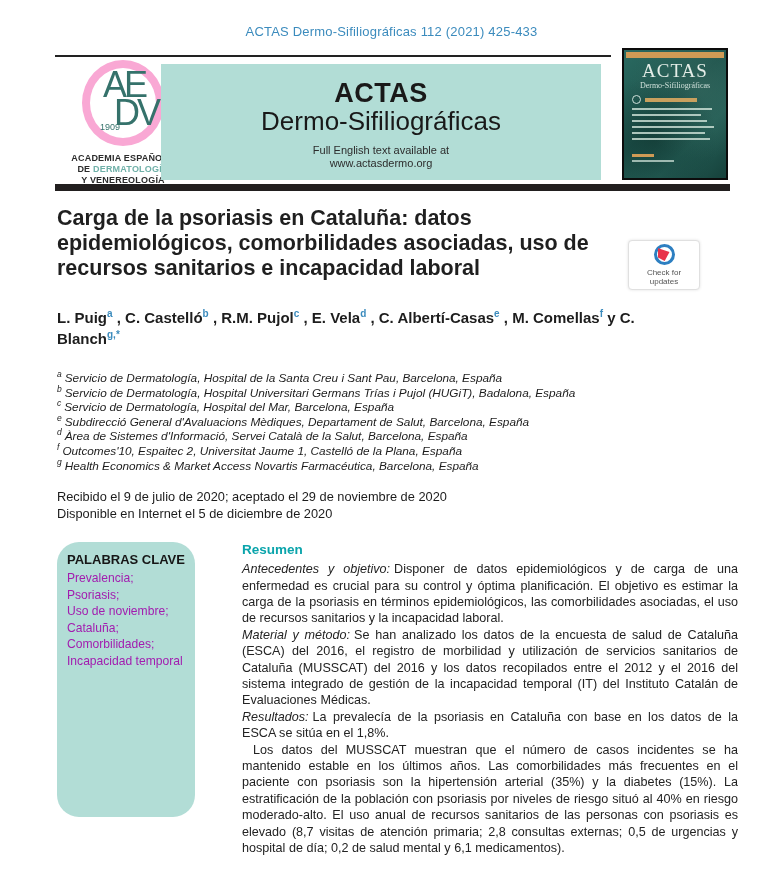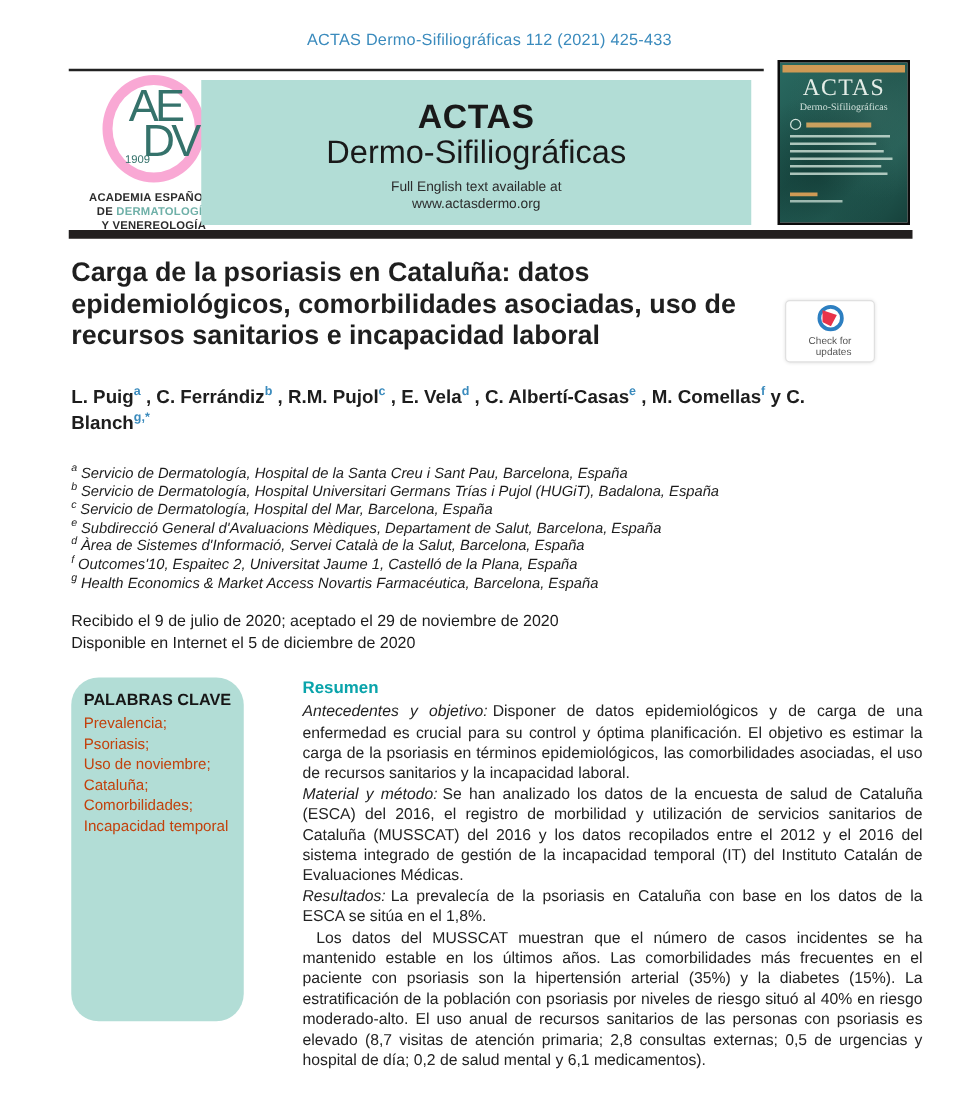--- a/index.html
+++ b/index.html
@@ -66,36 +66,36 @@
     border:1px solid #e0e0e0; border-radius:4px; background:#fff;
     box-shadow:0 0 3px rgba(0,0,0,0.12);
     display:flex; flex-direction:column; align-items:center; justify-content:center;
     cursor:pointer;
   }
   .badge-ring { width:21px; height:21px; border-radius:50%; border:3px solid #2d7fc1; position:relative; }
   .badge-pin {
     position:absolute; top:1px; left:1px; width:12px; height:13px; background:#e8334a;
     clip-path:polygon(0 0, 100% 30%, 60% 100%, 0 72%);
   }
-  .badge-text { margin-top:3px; font-size:8px; line-height:9px; color:#555; text-align:right; }
+  .badge-text { margin-top:3px; font-size:8px; line-height:9px; color:#555; text-align:center; }
   .authors { margin-top:26px; max-width:600px; font-size:15px; font-weight:700; color:#1d1d1d; line-height:21px; }
   .authors sup { color:#3b8bbd; font-size:10px; font-weight:700; }
   sup { line-height:0; }
   .affils { margin-top:22px; font-style:italic; font-size:11.8px; line-height:14.6px; color:#1c1c1c; }
   .affil sup { font-size:8.5px; }
   .affil-text { margin-left:3px; }
   .dates { margin-top:16px; font-size:12.8px; line-height:16.5px; color:#1c1c1c; }
   
   .abstract-section { display:flex; margin-top:20px; }
   .keywords-box {
     width:138px; min-height:275px; background:#b2ddd6;
     padding:10px 4px 12px 10px; flex-shrink:0; align-self:flex-start;border-radius:22px;
   }
   .kw-heading { font-weight:700; font-size:13px; color:#161616; margin-bottom:3px; }
-  .kw-item { font-size:12.1px; line-height:16.5px; color:#c2410c; }
+  .kw-item { font-size:12.1px; line-height:16.5px; color:#a21caf; }
   .abstract-col { flex:1; margin-left:47px; }
   .abs-heading { color:#0aa4ab; font-weight:700; font-size:13.5px; margin-bottom:4px; }
   .abs-p { margin:0; font-size:12.6px; line-height:16.4px; text-align:justify; color:#232323; }
   .abs-p.indent { text-indent:11px; }
   .abs-label { font-style:italic; }
   .abs-label:not(:empty) { margin-right:4px; }
 </style>
 </head>
 <body>
 
@@ -155,21 +155,21 @@
     <div class="badge-text">
       <div>Check for</div>
       <div>updates</div>
     </div>
   </div>
 
   <div class="authors">
     
       <span class="author-seg"><span>L. Puig</span><sup>a</sup></span>
     
-      <span class="author-seg"><span>, C. Ferrándiz</span><sup>b</sup></span>
+      <span class="author-seg"><span>, C. Castelló</span><sup>b</sup></span>
     
       <span class="author-seg"><span>, R.M. Pujol</span><sup>c</sup></span>
     
       <span class="author-seg"><span>, E. Vela</span><sup>d</sup></span>
     
       <span class="author-seg"><span>, C. Albertí-Casas</span><sup>e</sup></span>
     
       <span class="author-seg"><span>, M. Comellas</span><sup>f</sup></span>
     
       <span class="author-seg"><span> y C. Blanch</span><sup>g,*</sup></span>

